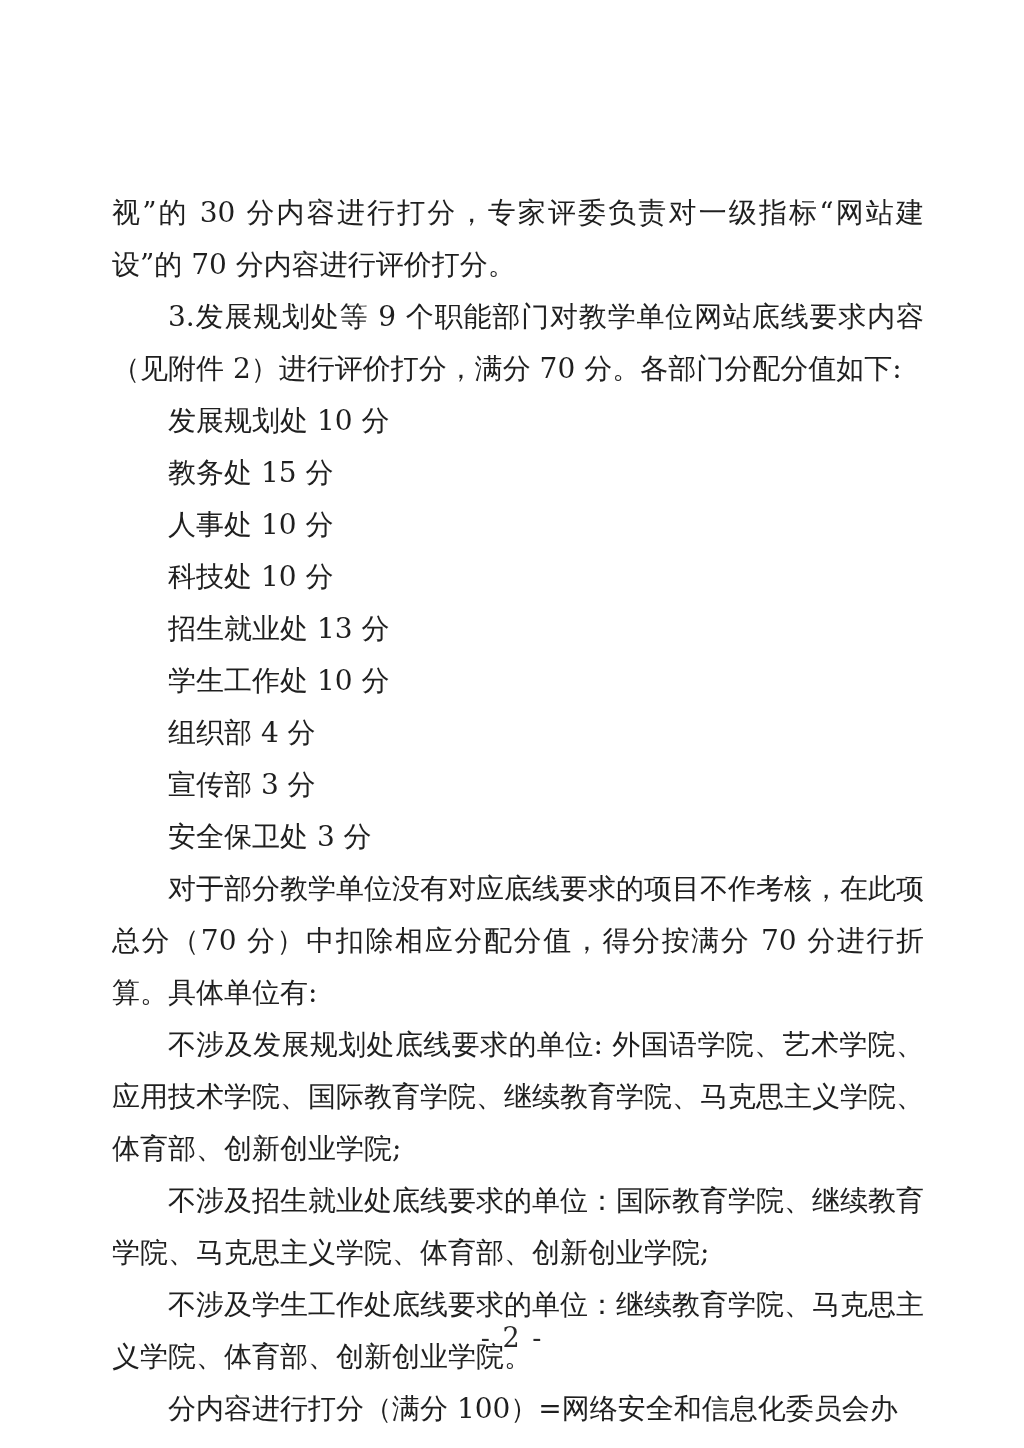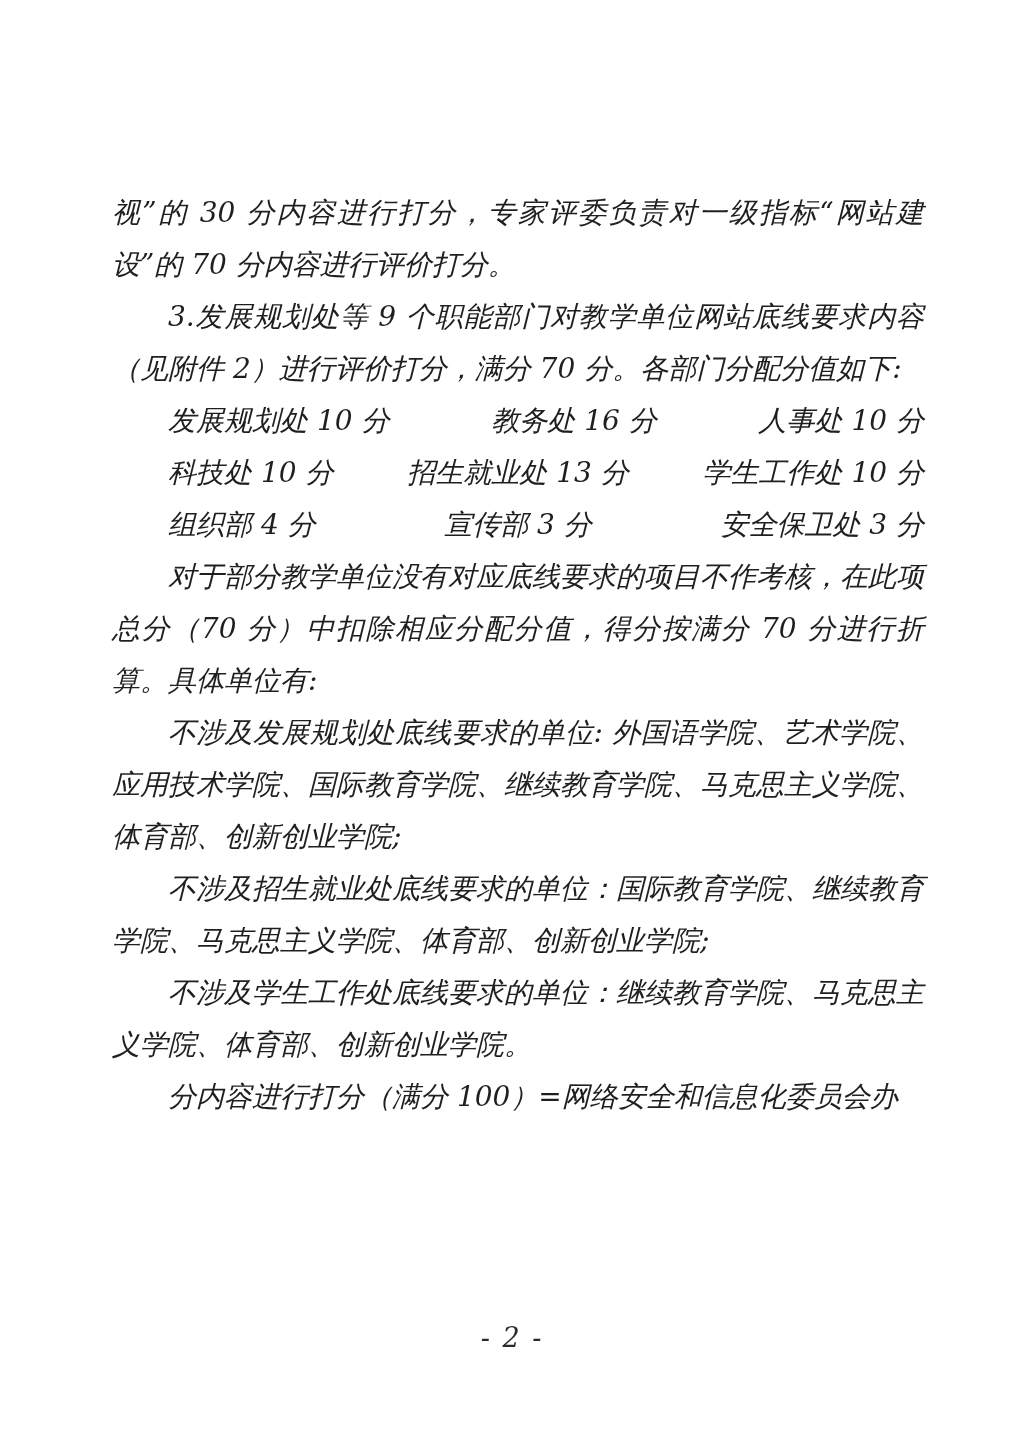--- a/index.html
+++ b/index.html
@@ -8,21 +8,20 @@
     background: #ffffff;
   }
   .page {
     position: relative;
     width: 1024px;
     height: 1448px;
     background: #ffffff;
     overflow: hidden;
     font-family: "DejaVu Serif", "Liberation Serif", serif;
     color: #1f1f1f;
-    font-style: italic;
   }
   .content {
     position: absolute;
     left: 112px;
     top: 187px;
     width: 812px;
     font-size: 28px;
     line-height: 52px;
     text-align: justify;
   }
@@ -30,20 +29,21 @@
     margin: 0;
   }
   .indent {
     text-indent: 2em;
   }
   .score-row {
     display: flex;
     justify-content: space-between;
     padding-left: 56px;
     line-height: 52px;
+    flex-direction: column;
   }
   .score-cell {
     white-space: nowrap;
   }
   .footer {
     position: absolute;
     top: 1318px;
     left: 0;
     width: 100%;
     text-align: center;
@@ -58,21 +58,21 @@
 
 <div class="page">
   <div class="content">
 
     <p class="para">视”的 30 分内容进行打分，专家评委负责对一级指标“网站建设”的 70 分内容进行评价打分。</p>
 
     <p class="para indent">3.发展规划处等 9 个职能部门对教学单位网站底线要求内容（见附件 2）进行评价打分，满分 70 分。各部门分配分值如下:</p>
 
     <div class="score-row">
       <span class="score-cell">发展规划处 10 分</span>
-      <span class="score-cell">教务处 16 分</span>
+      <span class="score-cell">教务处 15 分</span>
       <span class="score-cell">人事处 10 分</span>
     </div>
 
     <div class="score-row">
       <span class="score-cell">科技处 10 分</span>
       <span class="score-cell">招生就业处 13 分</span>
       <span class="score-cell">学生工作处 10 分</span>
     </div>
 
     <div class="score-row">

